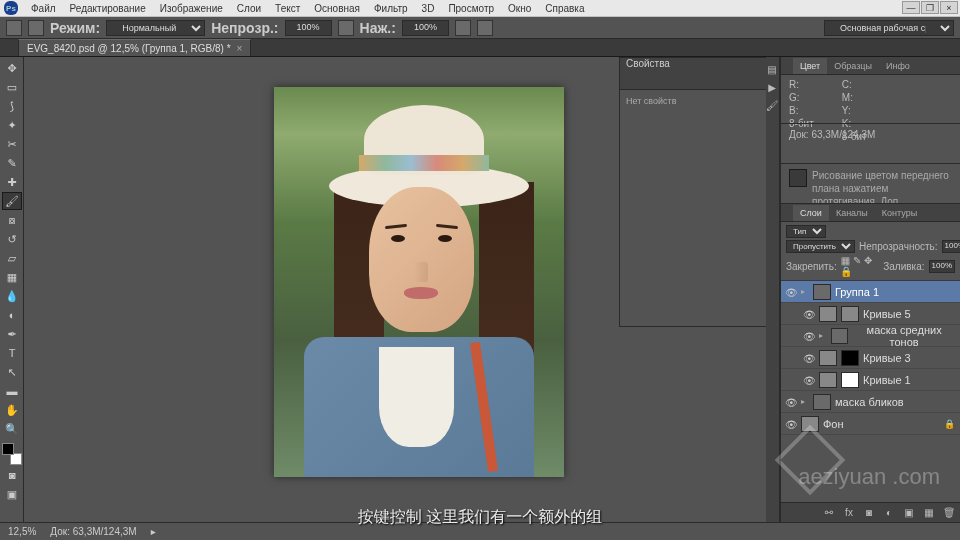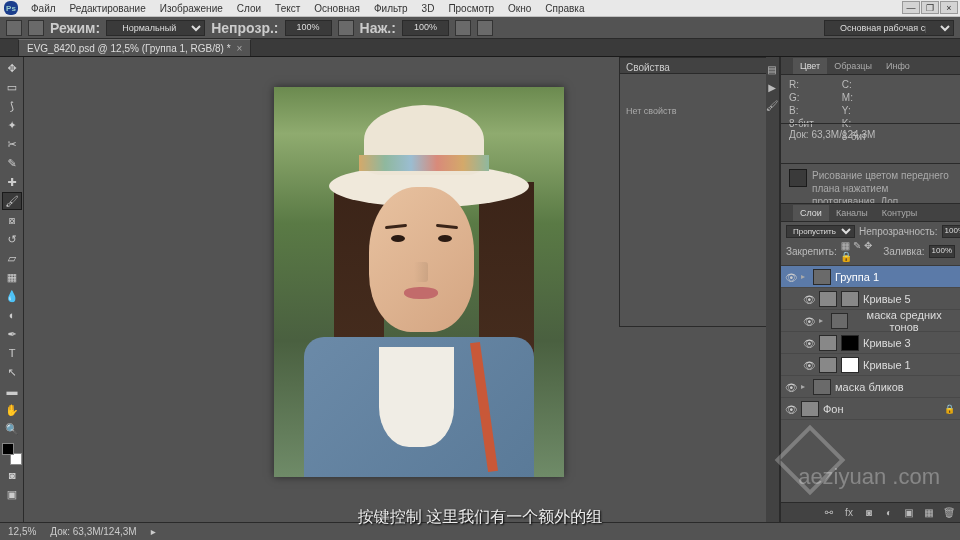--- a/index.html
+++ b/index.html
@@ -43,22 +43,22 @@
   .brow.l { top: 38px; left: 16px; transform: rotate(-6deg); } .brow.r { top: 38px; right: 16px; transform: rotate(6deg); }
   .nose { position: absolute; top: 75px; left: 45px; width: 14px; height: 20px; background: linear-gradient(90deg, transparent, rgba(0,0,0,0.08)); border-radius: 3px; }
   .lips { position: absolute; top: 100px; left: 35px; width: 34px; height: 12px; background: #c26b6b; border-radius: 45%; }
   .hair-l { position: absolute; top: 95px; left: 60px; width: 50px; height: 260px; background: linear-gradient(180deg,#3b2418,#4a3020); border-radius: 0 0 30px 10px; }
   .hair-r { position: absolute; top: 95px; right: 30px; width: 55px; height: 260px; background: linear-gradient(180deg,#3b2418,#4a3020); border-radius: 0 0 10px 30px; }
   .shirt { position: absolute; bottom: 0; left: 30px; width: 230px; height: 140px; background: linear-gradient(135deg,#6b8aa8,#5a7a98); border-radius: 20px 20px 0 0; }
   .shirt-open { position: absolute; top: 10px; left: 75px; width: 75px; height: 100px; background: #f0ede5; border-radius: 0 0 40% 40%; }
   .strap { position: absolute; top: 5px; right: 45px; width: 10px; height: 130px; background: #c85838; transform: rotate(-8deg); }
 
   .props { position: absolute; left: 595px; top: 0; width: 170px; height: 270px; background: #535353; border: 1px solid #2a2a2a; }
-  .props-hdr { height: 16px; background: #424242; display: flex; align-items: flex-end; padding: 0 6px; color: #ccc; font-size: 9px; border-bottom: 1px solid #2a2a2a; justify-content: space-between; }
-  .props-body { padding: 6px; color: #aaa; font-size: 9px; margin-top: 26px; }
+  .props-hdr { height: 32px; background: #424242; display: flex; align-items: flex-start; padding: 0 6px; color: #ccc; font-size: 9px; border-bottom: 1px solid #2a2a2a; justify-content: space-between; }
+  .props-body { padding: 6px; color: #aaa; font-size: 9px; }
   .panels { width: 180px; background: #535353; display: flex; flex-direction: column; border-left: 1px solid #2a2a2a; }
   
   .pnl-tabs { height: 18px; background: #424242; display: flex; align-items: flex-end; border-bottom: 1px solid #2a2a2a; }
   .pnl-tab { padding: 3px 7px; color: #aaa; font-size: 9px; cursor: pointer; }
   .pnl-tab.act { background: #535353; color: #ddd; margin-left: 12px; }
   
   .color-pnl { height: 48px; display: flex; padding: 4px 8px; gap: 28px; }
   .cgrp { display: flex; flex-direction: column; gap: 2px; color: #bbb; font-size: 8px; }
   .cgrp .row { display: flex; gap: 12px; }
   
@@ -258,20 +258,24 @@
     </div>
 
     <div class="layers-pnl">
       <div class="pnl-tabs">
         <div class="pnl-tab act">Слои</div>
         <div class="pnl-tab">Каналы</div>
         <div class="pnl-tab">Контуры</div>
       </div>
       <div class="lyr-opts">
         <div class="r">
+          <select><option>Тип</option></select>
+          <span style="flex:1"></span>
+        </div>
+        <div class="r">
           <select style="width:70px"><option>Пропустить</option></select>
           <span>Непрозрачность:</span>
           <div class="f">100%</div>
         </div>
         <div class="r">
           <span>Закрепить:</span>
           <span>▦ ✎ ✥ 🔒</span>
           <span style="flex:1"></span>
           <span>Заливка:</span>
           <div class="f">100%</div>

